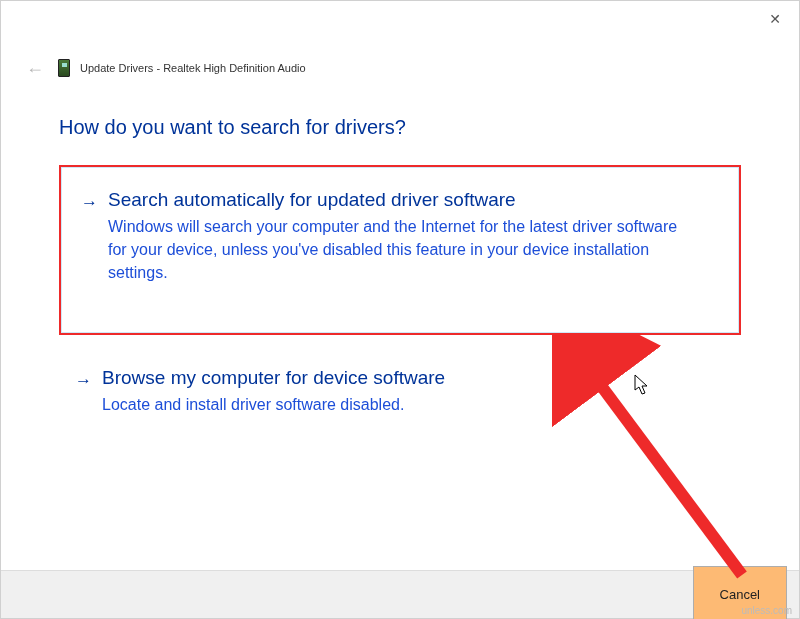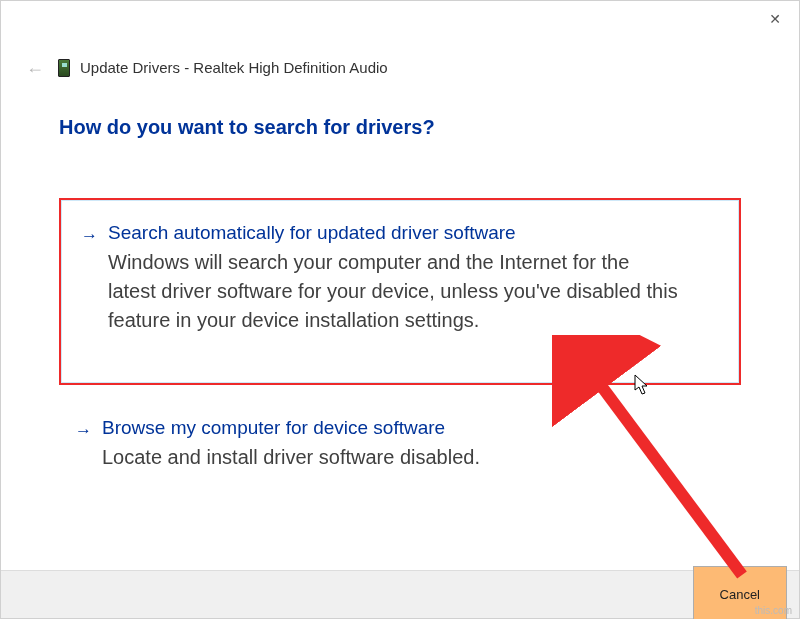--- a/index.html
+++ b/index.html
@@ -51,31 +51,30 @@
     position: relative;
   }
   .device-icon::after {
     content: "";
     position: absolute;
     top: 3px; left: 3px;
     width: 5px; height: 4px;
     background: #9aded0;
   }
   .header-title {
-    font-size: 15px;
+    font-size: 11px;
     color: #333;
   }
   .content {
     padding: 28px 58px 0 58px;
   }
   .prompt {
     font-size: 20px;
     color: #003399;
-    margin-bottom: 59px;
-    font-weight: bold;
+    margin-bottom: 26px;
   }
   .option {
     padding: 12px 16px 22px 16px;
     margin-bottom: 20px;
     cursor: pointer;
     position: relative;
   }
   .option.highlighted {
     border: 2px solid #ee2a2a;
     background: #fff;
@@ -90,22 +89,22 @@
     color: #003399;
     font-size: 17px;
     margin-right: 10px;
   }
   .opt-title {
     color: #003399;
     font-size: 19px;
     text-align: center;
   }
   .opt-desc {
-    color: #404040;
-    font-size: 20px;
+    color: #1d4ed8;
+    font-size: 16px;
     margin-left: 27px;
     margin-top: 4px;
     line-height: 1.45;
     max-width: 570px;
   }
   .footer {
     position: absolute;
     left: 0; right: 0; bottom: 0;
     height: 48px;
     border-top: 1px solid #ddd;
@@ -192,13 +191,13 @@
       <polygon points="0,0 12,6 0,12" fill="#ee2a2a"></polygon>
     </marker>
   </defs>
   <line x1="190" y1="240" x2="30" y2="25" stroke="#ee2a2a" stroke-width="12" marker-end="url(#ahead)"></line>
 </svg>
 
 <svg class="cursor" viewBox="0 0 16 22">
   <path d="M1 1 L1 16 L5 13 L8 20 L11 19 L8 12 L13 12 Z" fill="#fff" stroke="#000" stroke-width="1"></path>
 </svg>
 
-<div class="watermark">this.com</div>
+<div class="watermark">unless.com</div>
 
 </body></html>

